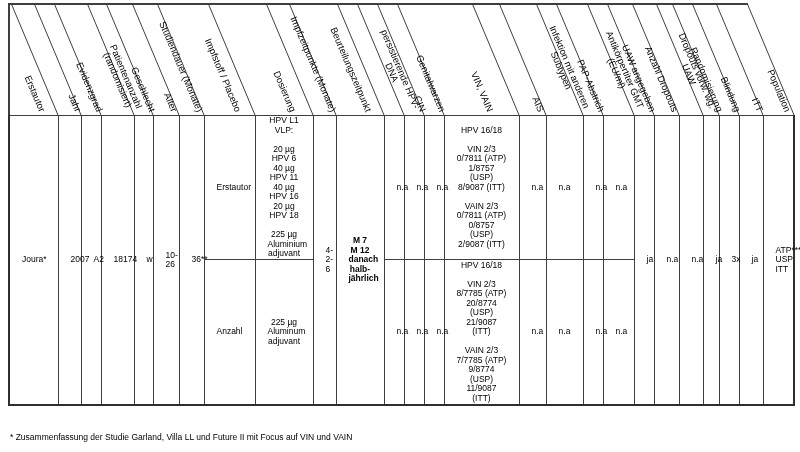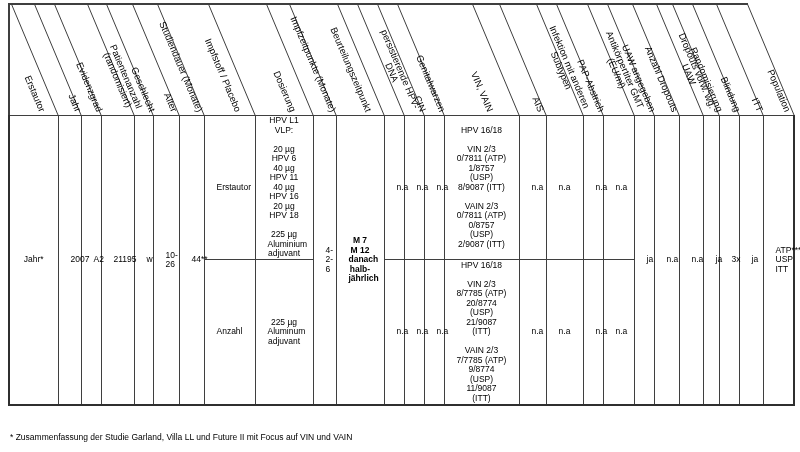--- a/index.html
+++ b/index.html
@@ -132,27 +132,27 @@
           <col style="width:20px">
         <col style="width:25px">
           <col style="width:24px">
           <col style="width:16px">
           <col style="width:20px">
         <col style="width:24px">
           <col style="width:31px">
       </colgroup>
       <tbody>
         <tr class="r1">
-          <td rowspan="2">Jahr*</td>
+          <td rowspan="2">Joura*</td>
           <td rowspan="2">2007</td>
           <td rowspan="2">A2</td>
-          <td rowspan="2">21195</td>
+          <td rowspan="2">18174</td>
           <td rowspan="2">w</td>
           <td rowspan="2">10-26</td>
-          <td rowspan="2">44**</td>
+          <td rowspan="2">36**</td>
           <td>Erstautor</td>
           <td>HPV L1 VLP:
 
 20 µg HPV 6
 40 µg HPV 11
 40 µg HPV 16
 20 µg HPV 18
 
 225 µg
 Aluminium

